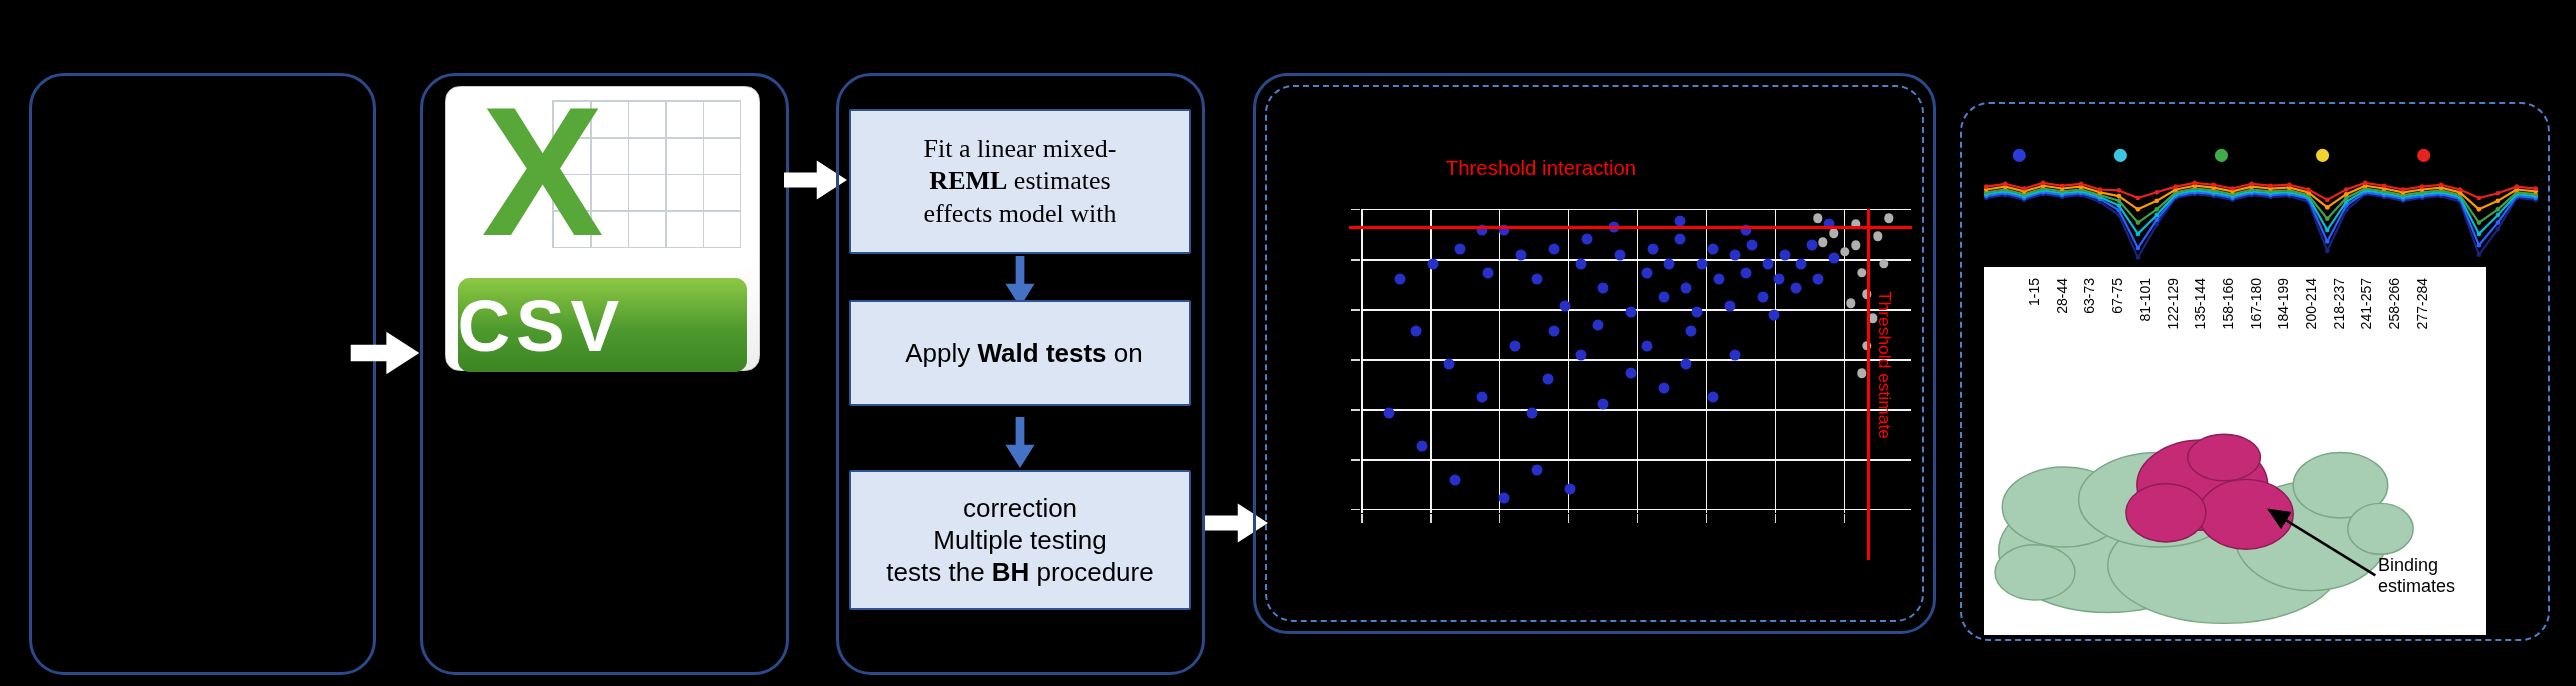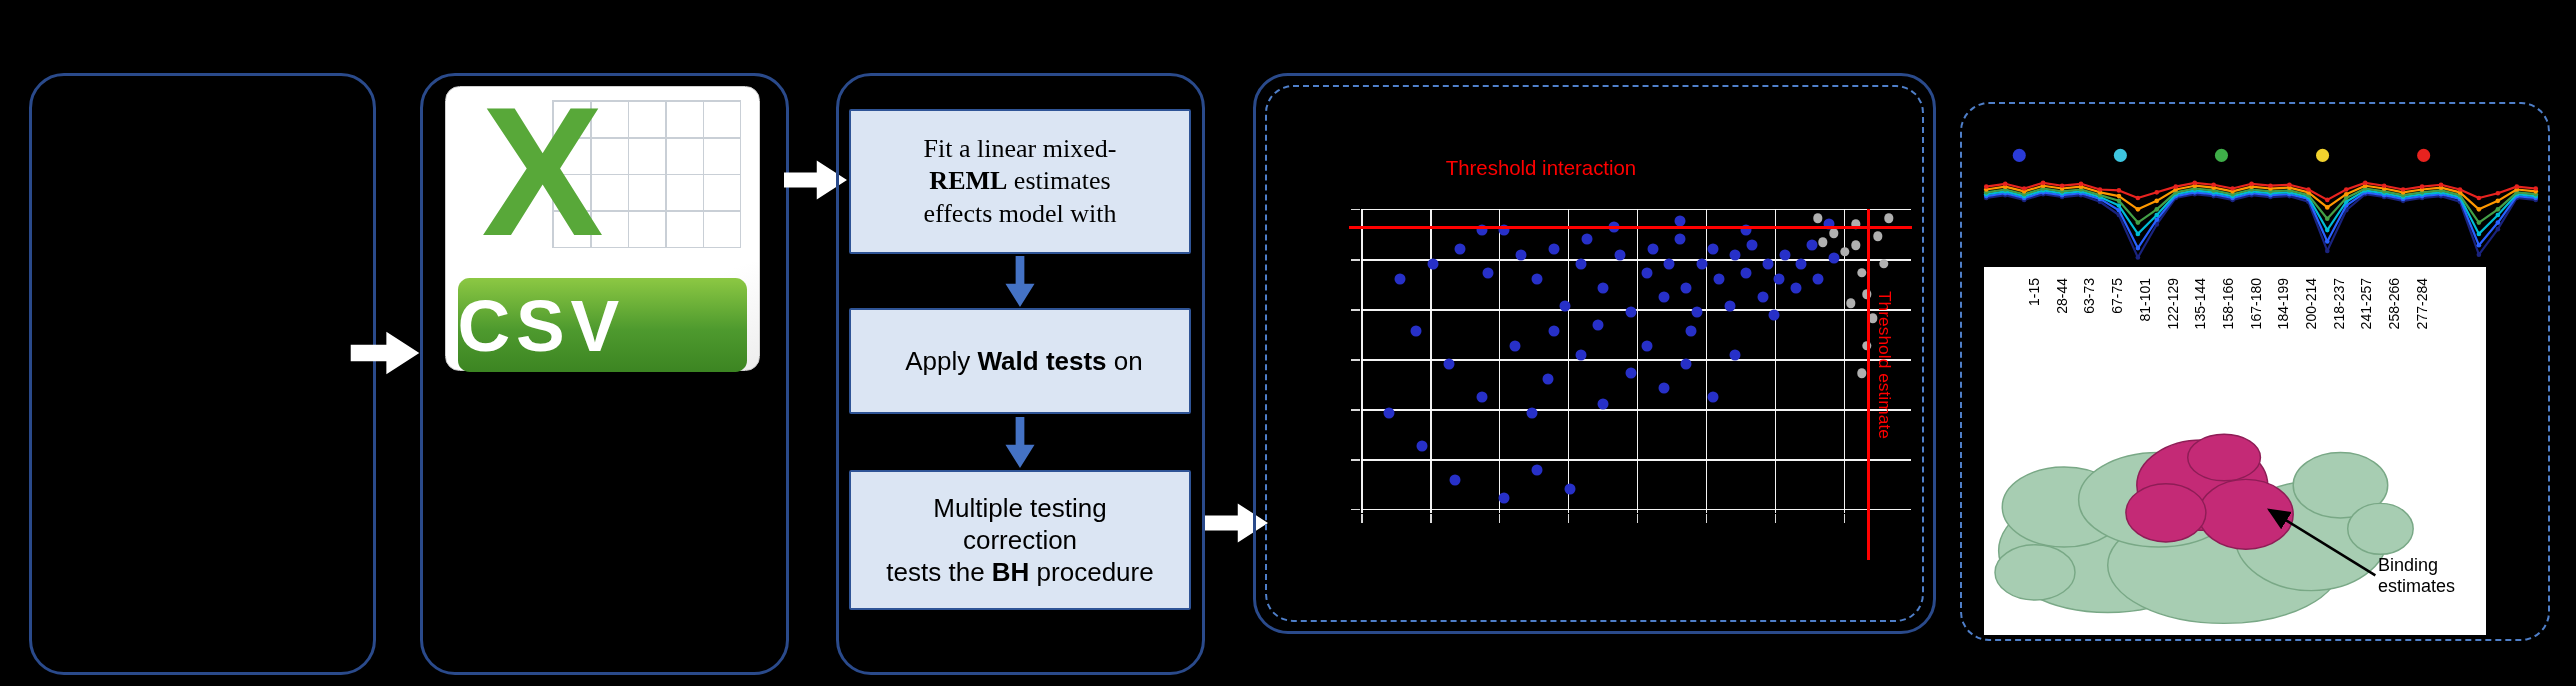--- a/index.html
+++ b/index.html
@@ -96,29 +96,29 @@
 
   <div class="obox" id="box3" style="left:836px; top:73px; width:369px; height:602px;"></div>
   <div class="step" style="top:109px; height:145px;font-family:Liberation Serif, serif;">
       <div><span>Fit a linear mixed-</span></div>
       <div><b>REML</b><span> estimates</span></div>
       <div><span>effects model with</span></div>
     </div>
   <svg class="abs" style="left:1004px; top:256px;" width="32" height="51" viewBox="0 0 44 70">
     <polygon points="16,0 28,0 28,38 42,38 22,70 2,38 16,38" fill="#4472c4" class="blue-arrow"></polygon>
   </svg>
-  <div class="step" style="top:308px; height:106px;padding-left:8px;">
+  <div class="step" style="top:300px; height:106px;padding-left:8px;">
       <div><span>Apply </span><b>Wald tests</b><span> on</span></div>
     </div>
   <svg class="abs" style="left:1004px; top:417px;" width="32" height="51" viewBox="0 0 44 70">
     <polygon points="16,0 28,0 28,38 42,38 22,70 2,38 16,38" fill="#4472c4" class="blue-arrow"></polygon>
   </svg>
   <div class="step" style="top:470px; height:140px;">
+      <div><span>correction</span></div>
       <div><span>Multiple testing</span></div>
-      <div><span>correction</span></div>
       <div><span>tests the </span><b>BH</b><span> procedure</span></div>
     </div>
 
   <svg class="abs" style="left:1205px; top:499px;" width="63" height="48" viewBox="0 0 100 70">
     <polygon points="0,23 52,23 52,4 100,35 52,66 52,47 0,47" fill="#ffffff"></polygon>
   </svg>
 
   <div class="obox" id="box4" style="left:1253px; top:73px; width:683px; height:561px;">
     <div class="dash" style="inset:8.7px; border-radius:28px;"></div>
   </div>

